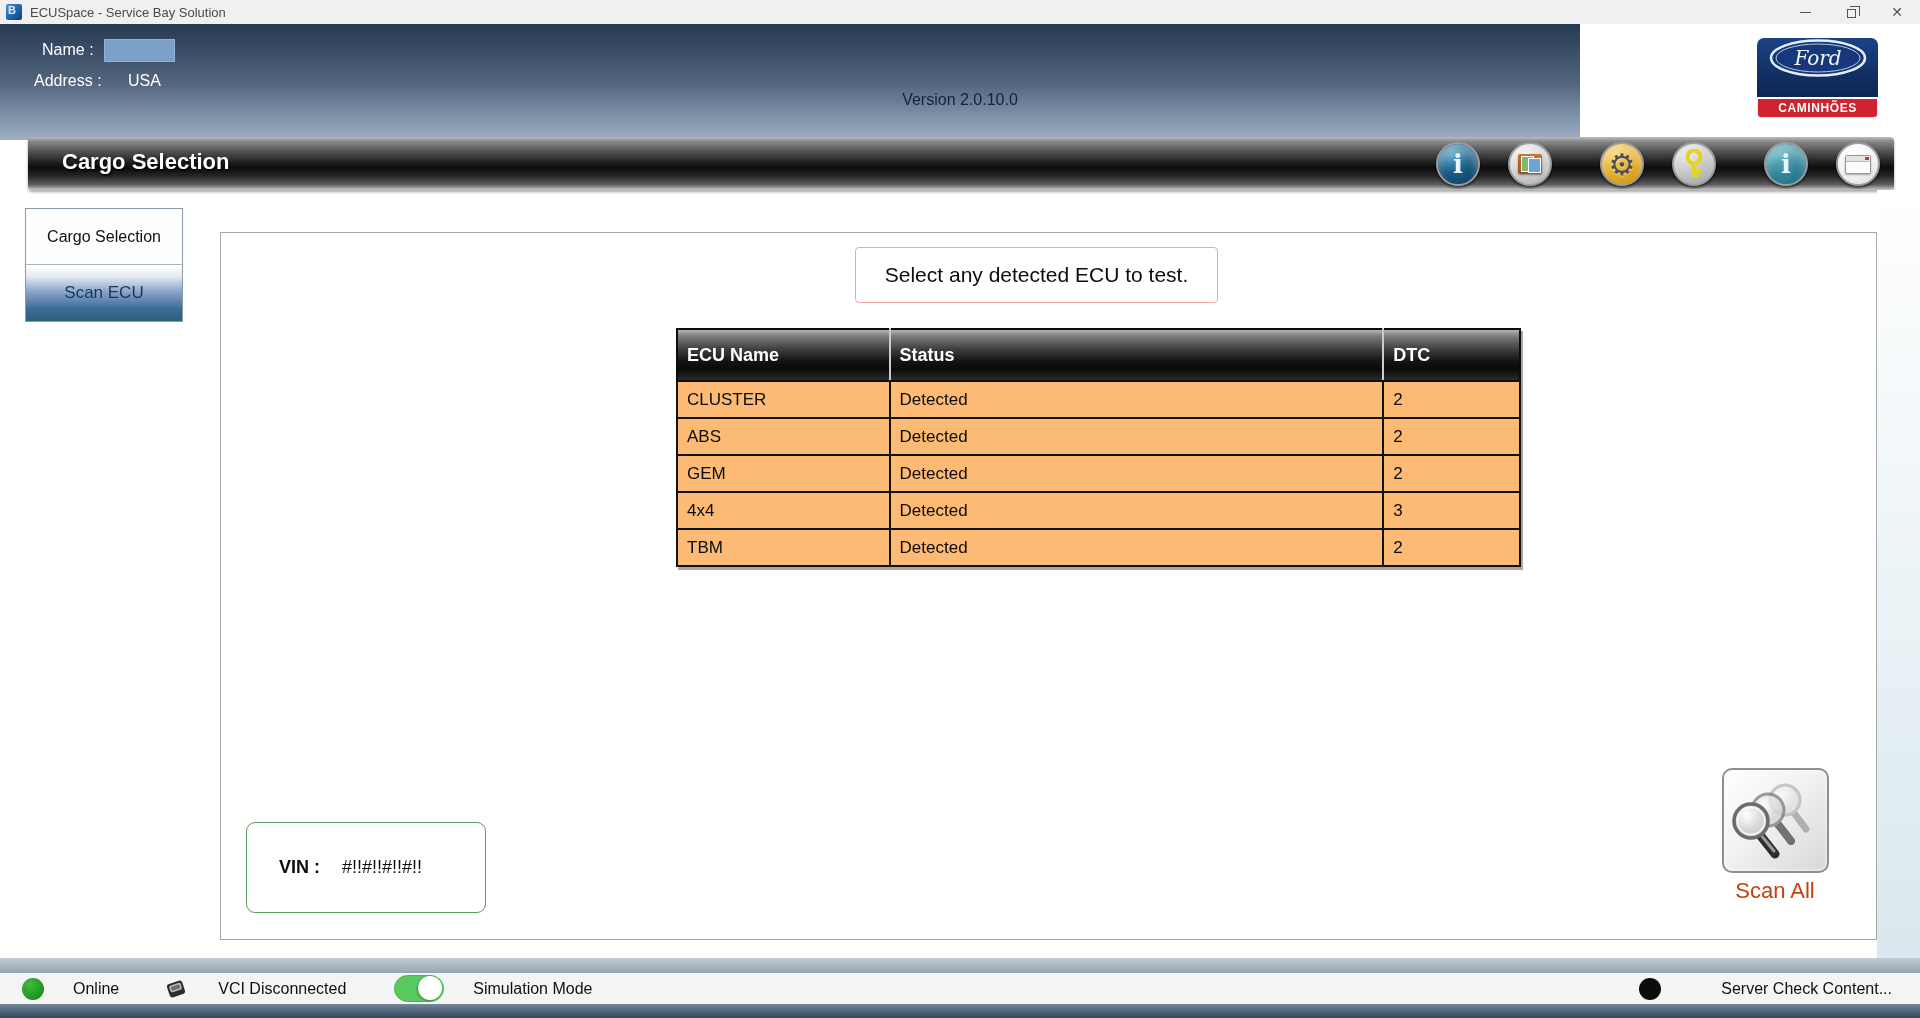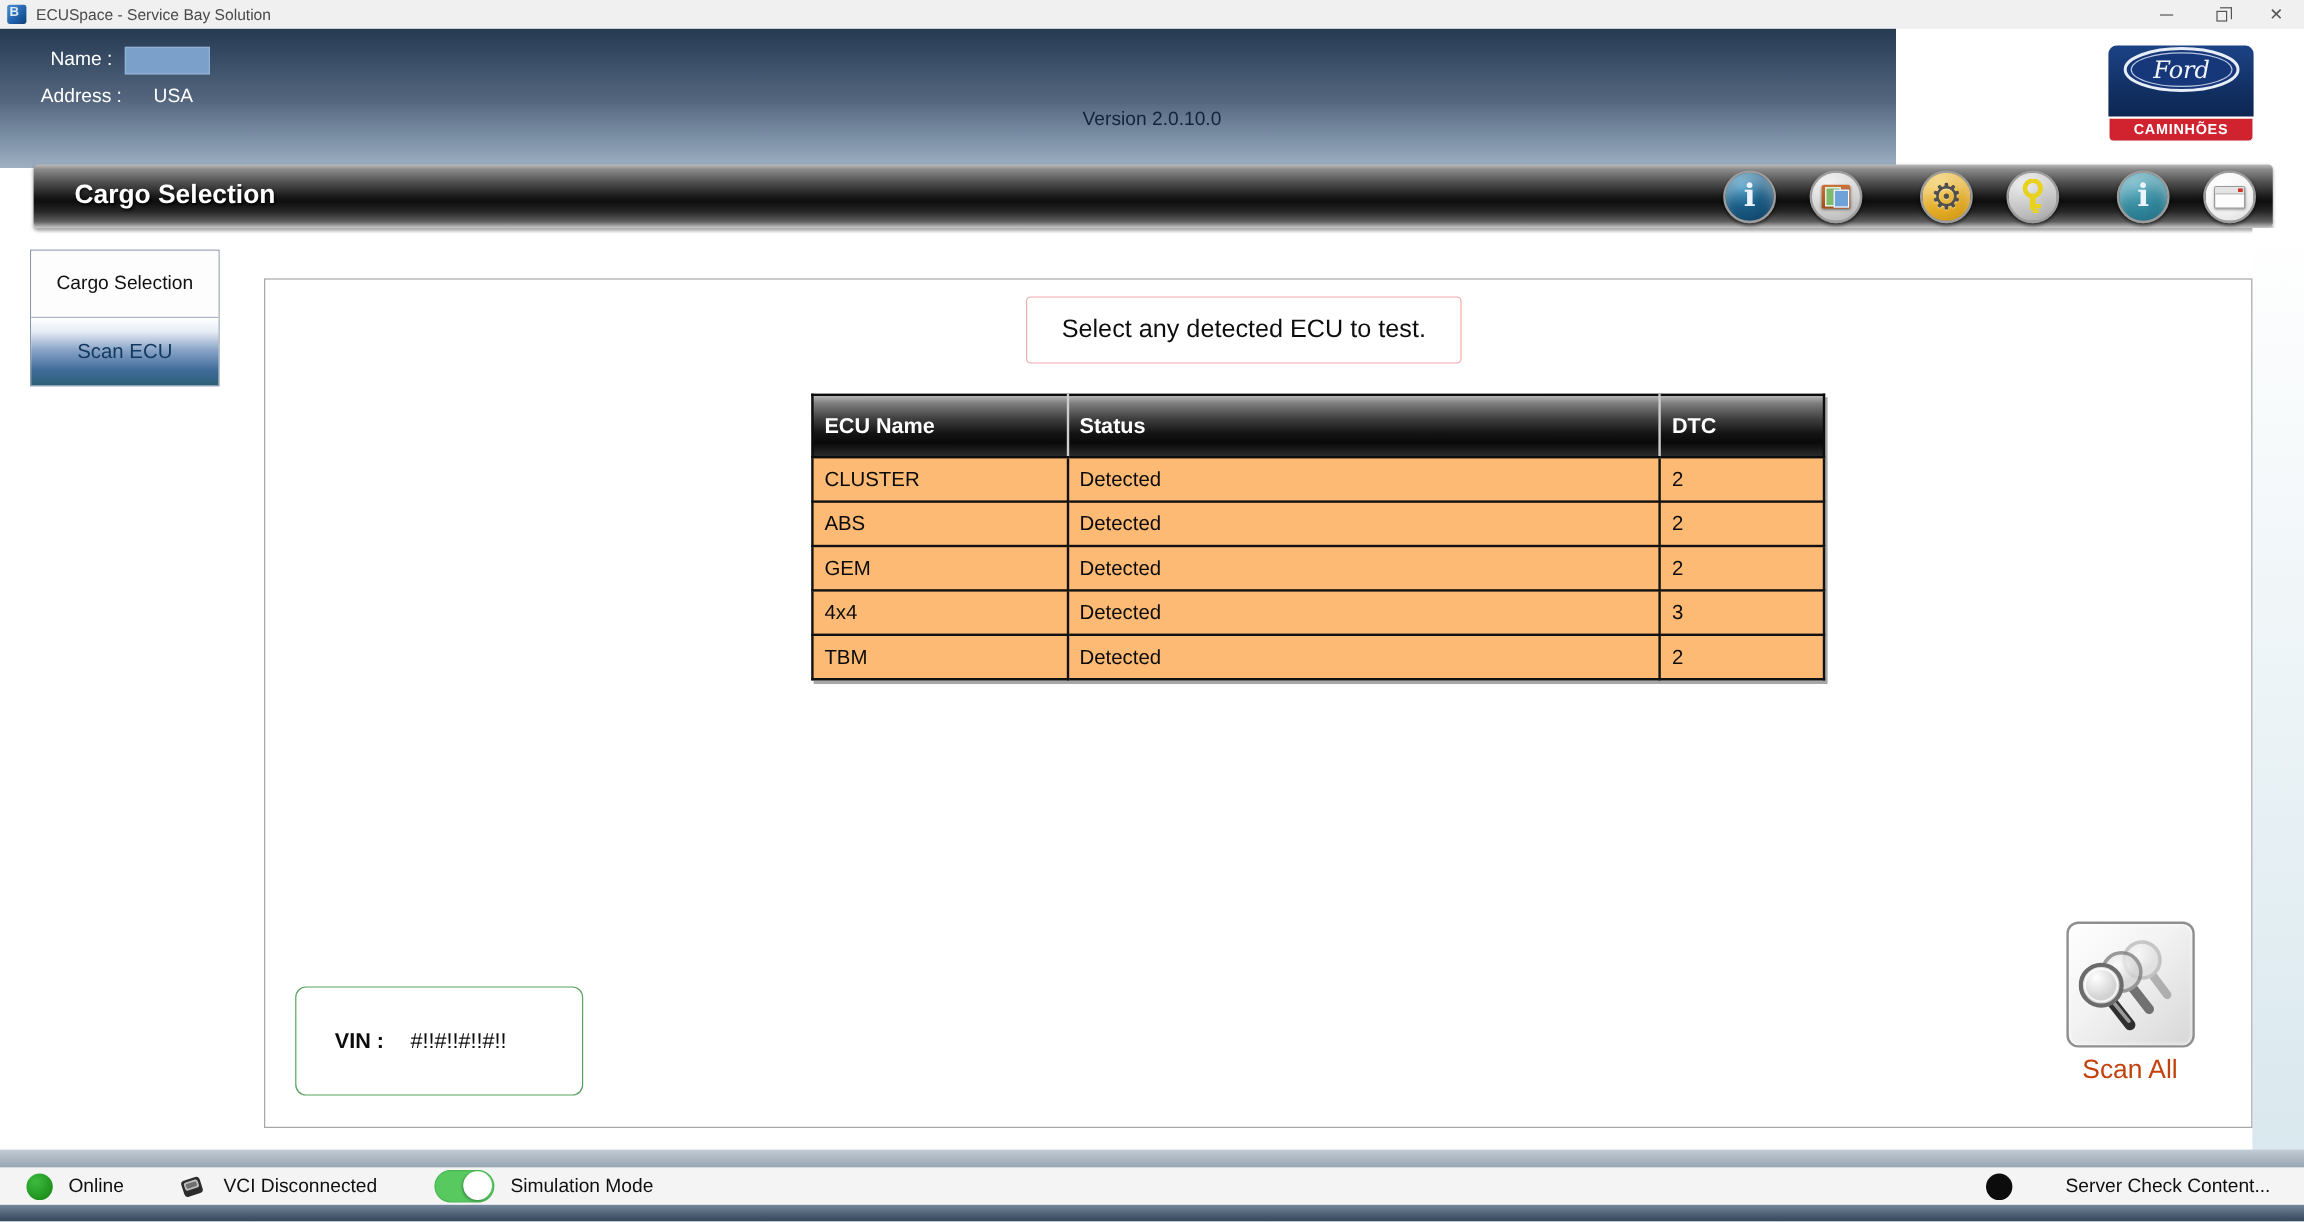--- a/index.html
+++ b/index.html
@@ -103,21 +103,21 @@
   
   .status-zone-top { position:absolute; left:0; top:958px; width:1920px; height:15px;
     background:linear-gradient(180deg,#c3ccd6 0%,#97a4b2 100%); }
   .statusbar { position:absolute; left:0; top:973px; width:1920px; height:31px; background:#f4f4f4;
     display:flex; align-items:center; font-size:16px; color:#101010; }
   .status-zone-bottom { position:absolute; left:0; top:1004px; width:1920px; height:14px;
     background:linear-gradient(180deg,#75879a 0%,#45586c 70%,#36495c 100%); }
   .dot { width:22px; height:22px; border-radius:50%; }
   .dot-green { background:radial-gradient(circle at 35% 30%,#3dbb3d,#128212); margin-left:22px; }
   .dot-black { background:#0c0c0c; }
-  .status-label { margin-left:13px; }
+  .status-label { margin-left:29px; }
   .vci-icon { margin-left:44px; }
   .toggle { margin-left:48px; width:50px; height:27px; border-radius:14px; background:#57c95f; border:1px solid #49b653; position:relative; }
   .toggle-knob { position:absolute; right:1px; top:0px; width:24px; height:24px; border-radius:50%; background:#ffffff; box-shadow:-1px 1px 2px rgba(0,0,0,.3); }
   .status-right { position:absolute; right:28px; top:0; height:31px; display:flex; align-items:center;gap:31px; }
 </style>
 </head>
 <body>
 
 <div class="titlebar">
   <div class="app-icon"></div>

